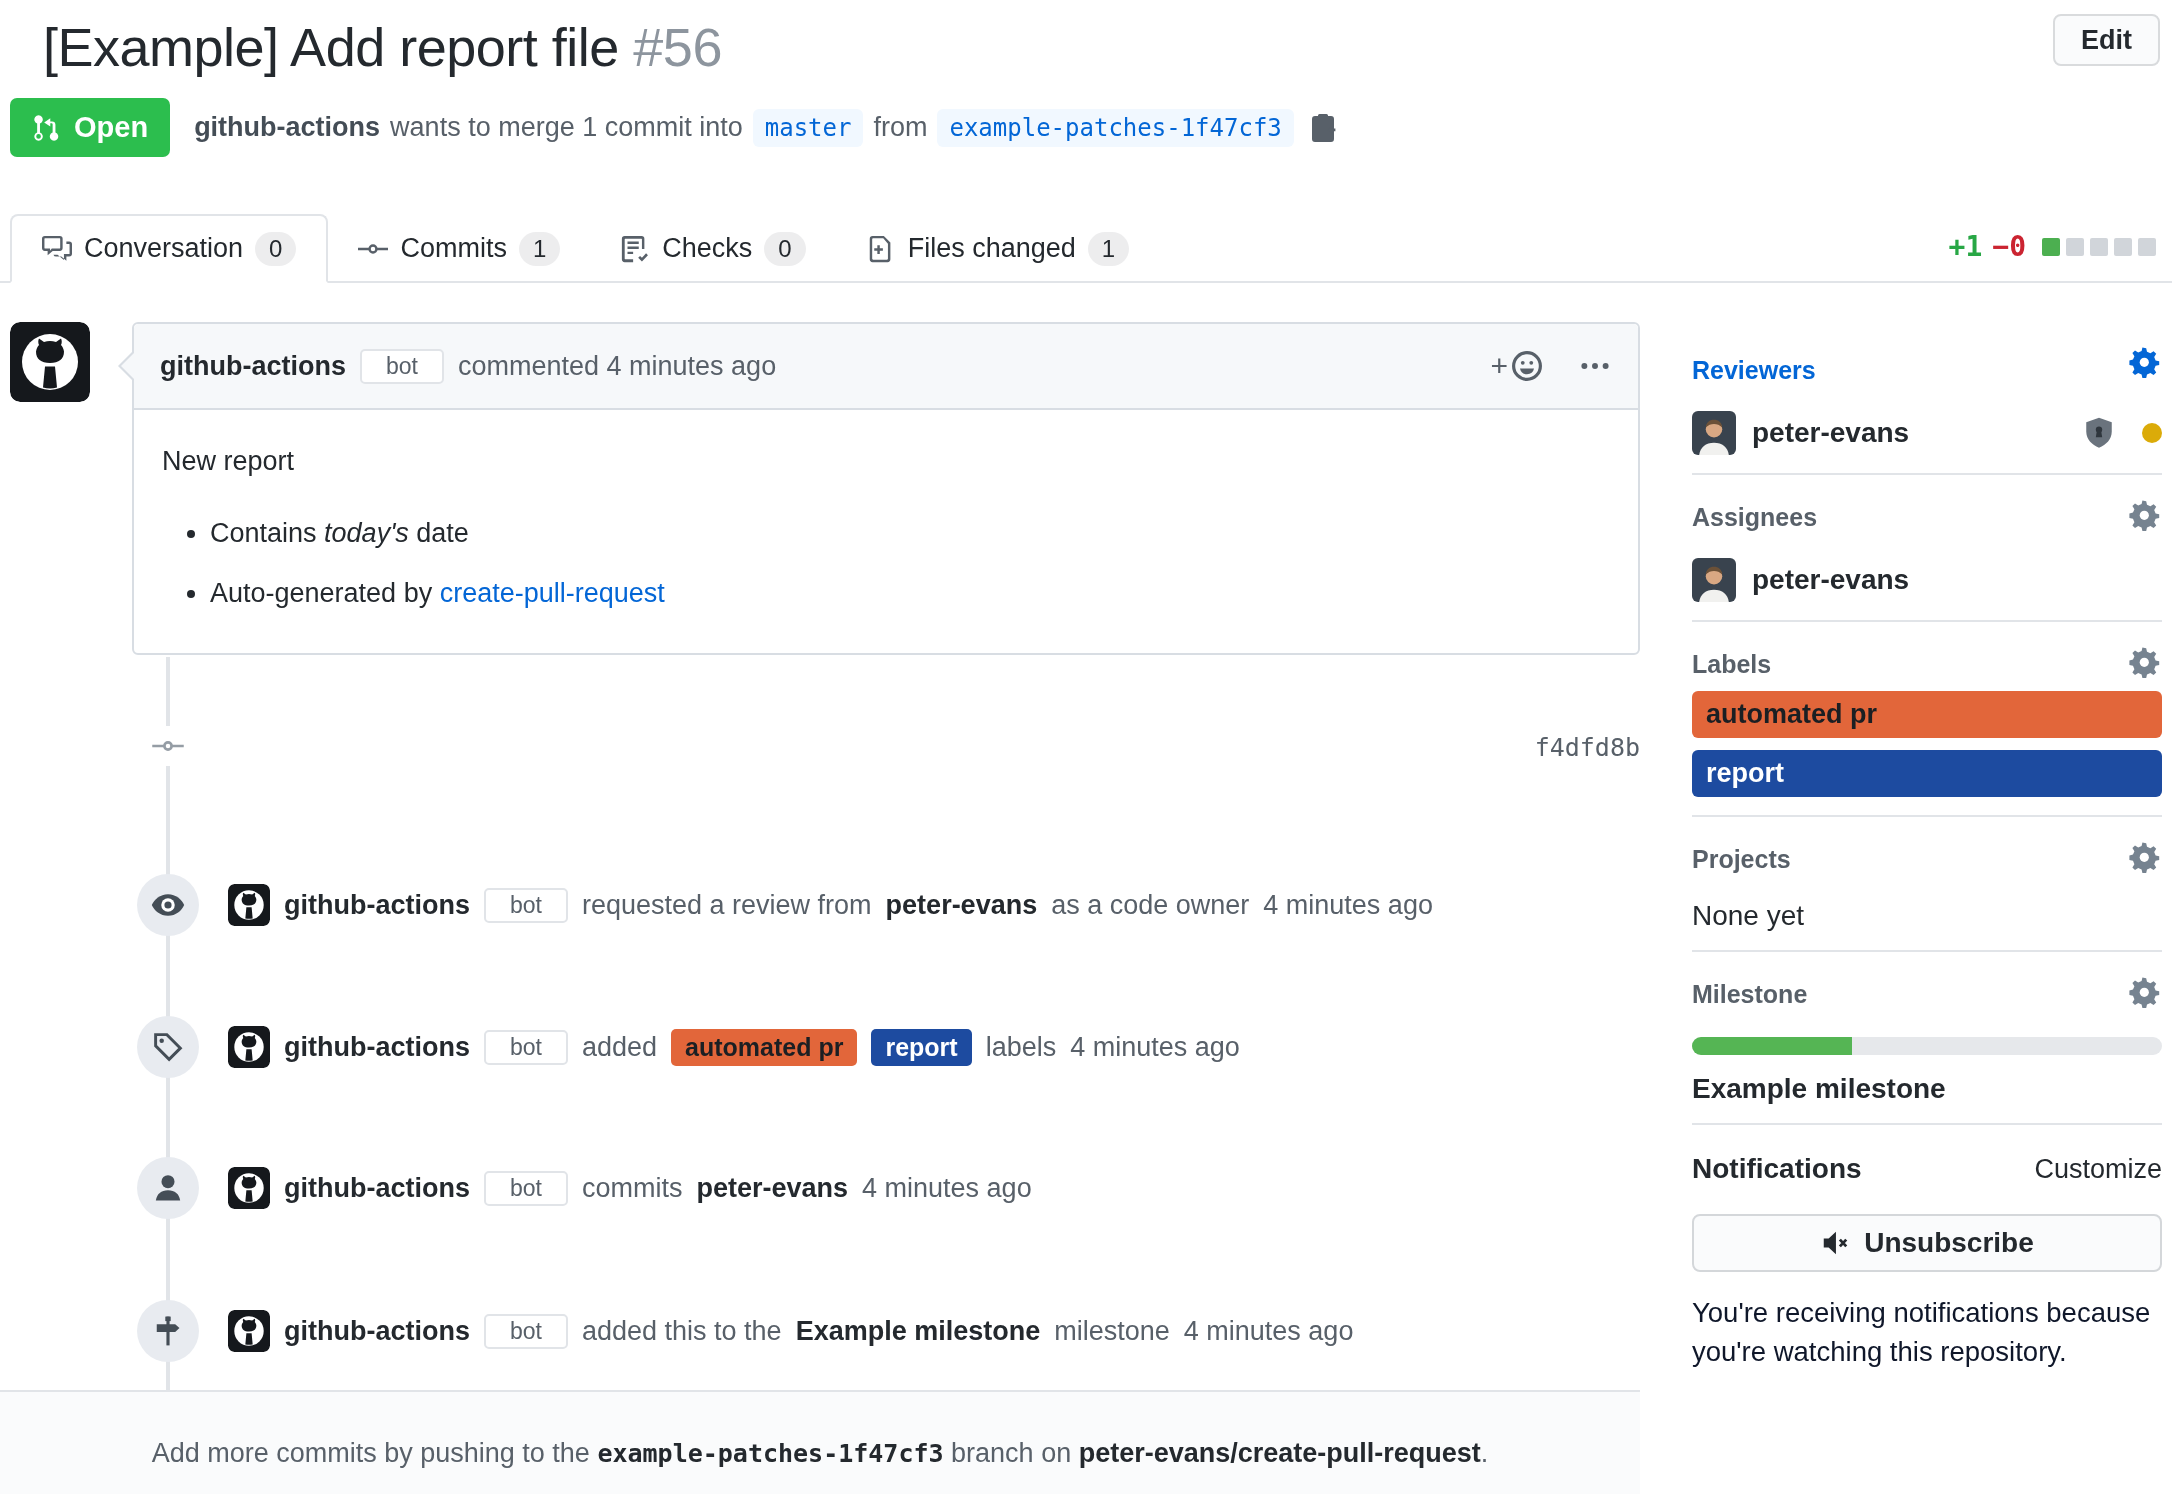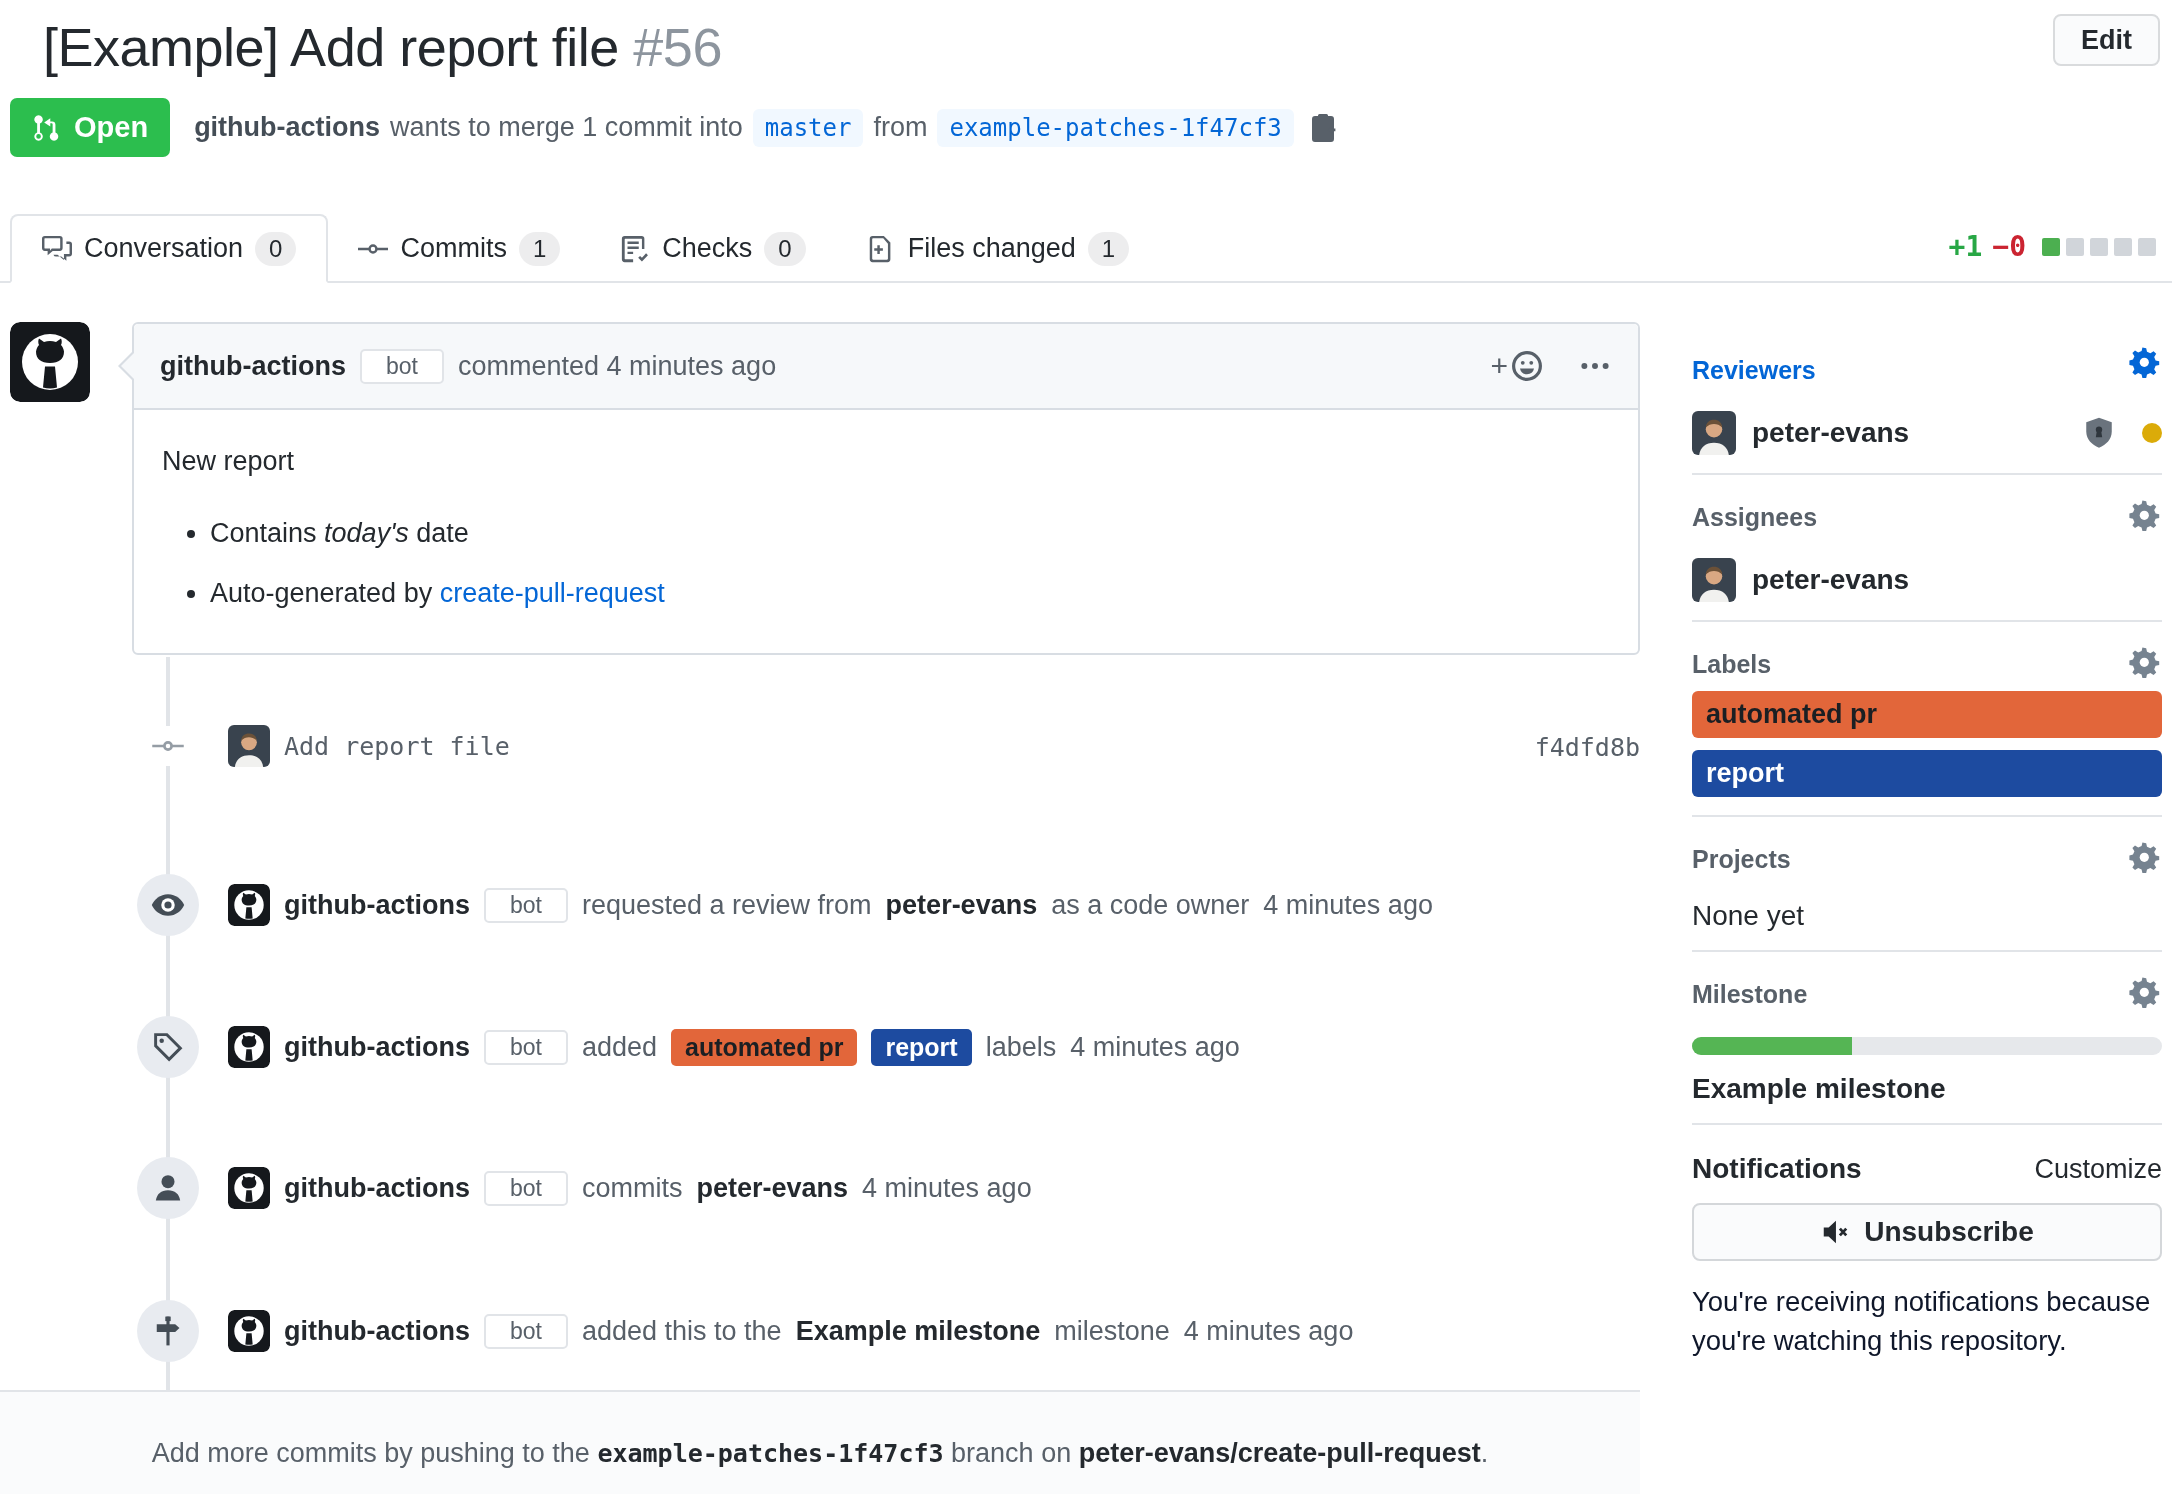--- a/index.html
+++ b/index.html
@@ -81,21 +81,21 @@
   .rev-icons { margin-left:auto; display:flex; align-items:center; gap:26px; }
   .status-dot { width:20px; height:20px; border-radius:50%; background:#dbab09; }
   .sb-label { display:block; margin-top:12px; font-size:27px; font-weight:700; border-radius:6px; padding:8px 14px; }
   .sb-label:first-of-type { margin-top:24px; }
   .sb-none { font-size:28px; color:#24292e; margin-top:26px; }
   .progress-track { margin-top:28px; width:100%; height:18px; border-radius:9px; background:#e6e8eb; overflow:hidden; }
   .progress-fill { width:34%; height:100%; background:#55b554; }
   .milestone-name { margin-top:18px; font-size:28px; font-weight:700; color:#24292e; }
   .notif-head { display:flex; align-items:baseline; }
   .customize { margin-left:auto; font-size:27px; font-weight:400; color:#24292e; }
-  .unsub-btn { margin-top:18px; width:100%; height:58px; background:#fafbfc; border:2px solid #d4d7da; border-radius:8px;
+  .unsub-btn { margin-top:29px; width:100%; height:58px; background:#fafbfc; border:2px solid #d4d7da; border-radius:8px;
     display:flex; align-items:center; justify-content:center; gap:14px; font-size:28px; font-weight:600; color:#24292e; }
   .notif-note { margin-top:22px; font-size:27.5px; color:#0f172a; line-height:1.4; }
   .sb-section.last { border-bottom:none; }
 
   
   .footer-sep { position:absolute; left:0; top:1390px; width:1640px; border-top:2px solid #e1e4e8; }
   .footer-area { position:absolute; left:0; top:1392px; width:1640px; height:102px; background:#fafbfc; }
   .footer-text { position:absolute; left:0; top:1438px; width:1640px; text-align:center; font-size:27px; color:#586069; }
   .footer-branch { font-family:"DejaVu Sans Mono","Liberation Mono",monospace; font-weight:700; color:#24292e; font-size:25px; }
   .footer-repo { font-weight:700; color:#24292e; }
@@ -228,31 +228,20 @@
       </ul>
     </div>
   </div>
 
   <div class="tl-line"></div>
 
   <div class="commit-icon-wrap">
     <svg width="36" height="36" viewBox="0 0 16 16">
         <path fill="#959da5" d="M8 5.8a2.2 2.2 0 1 1 0 4.4 2.2 2.2 0 0 1 0-4.4zm0 1.2a1 1 0 1 0 0 2 1 1 0 0 0 0-2zM1 7.4h4.9v1.2H1zm9.1 0H15v1.2h-4.9z"></path>
       </svg>
-  </div>
-  <div class="tl-row" style="top:715px; left:228px; height:62px;">
-    <span class="tl-avatar">
-      <svg width="42" height="42" viewBox="0 0 16 16">
-          <rect width="16" height="16" fill="#39434e"></rect>
-          <path d="M2.6 16c.4-2.9 2.4-4.5 5.4-4.5s5 1.6 5.4 4.5z" fill="#f1f1ef"></path>
-          <circle cx="8" cy="6.6" r="3" fill="#d9a883"></circle>
-          <path d="M5 6c.2-1.9 1.4-2.8 3-2.8S10.8 4.1 11 6c-.9-.9-1.9-1.3-3-1.3S5.9 5.1 5 6z" fill="#6b5138"></path>
-        </svg>
-    </span>
-    <span class="commit-msg">Add report file</span>
   </div>
   <span class="commit-sha" style="top:733px;">f4dfd8b</span>
 
   <div class="tl-badge" style="left:137px; top:874px;">
     <svg width="36" height="36" viewBox="0 0 16 16">
         <path fill="#444d56" d="M8 3.2c3.5 0 6.1 2.3 7.2 4.8-1.1 2.5-3.7 4.8-7.2 4.8S1.9 10.5.8 8C1.9 5.5 4.5 3.2 8 3.2z"></path>
         <circle cx="8" cy="8" r="3" fill="#fff"></circle>
         <circle cx="8" cy="8" r="1.6" fill="#444d56"></circle>
       </svg>
   </div>

